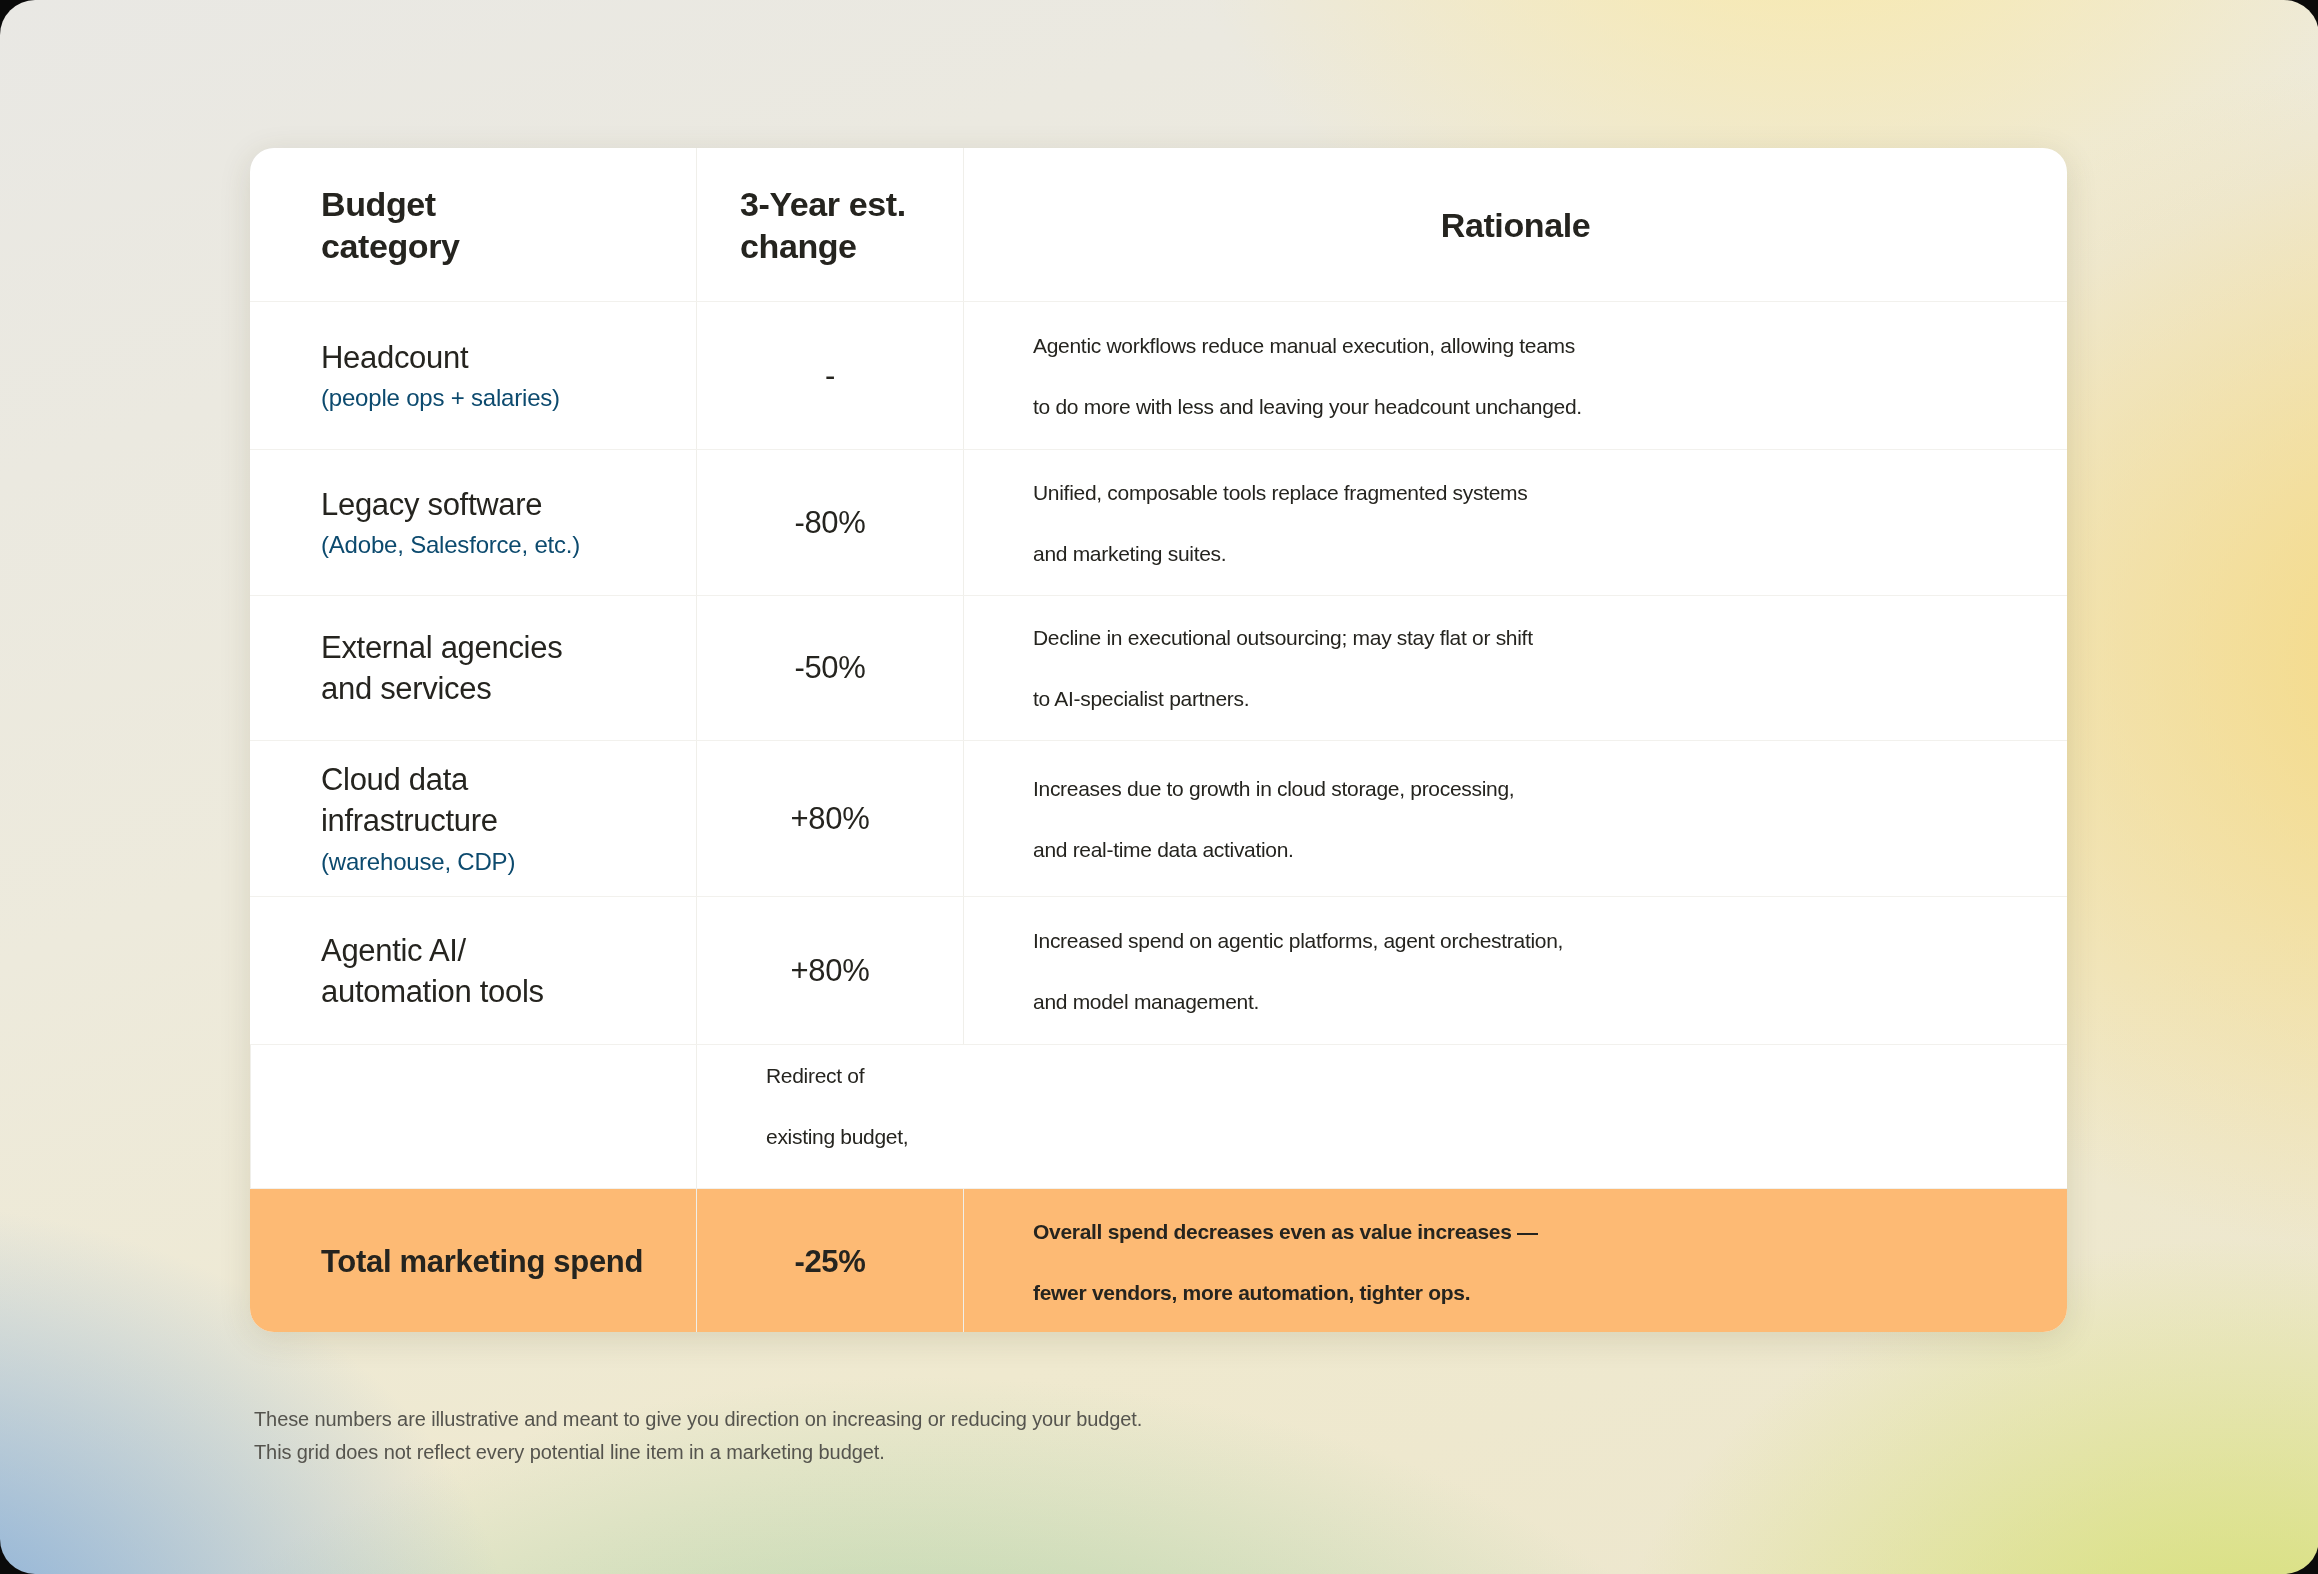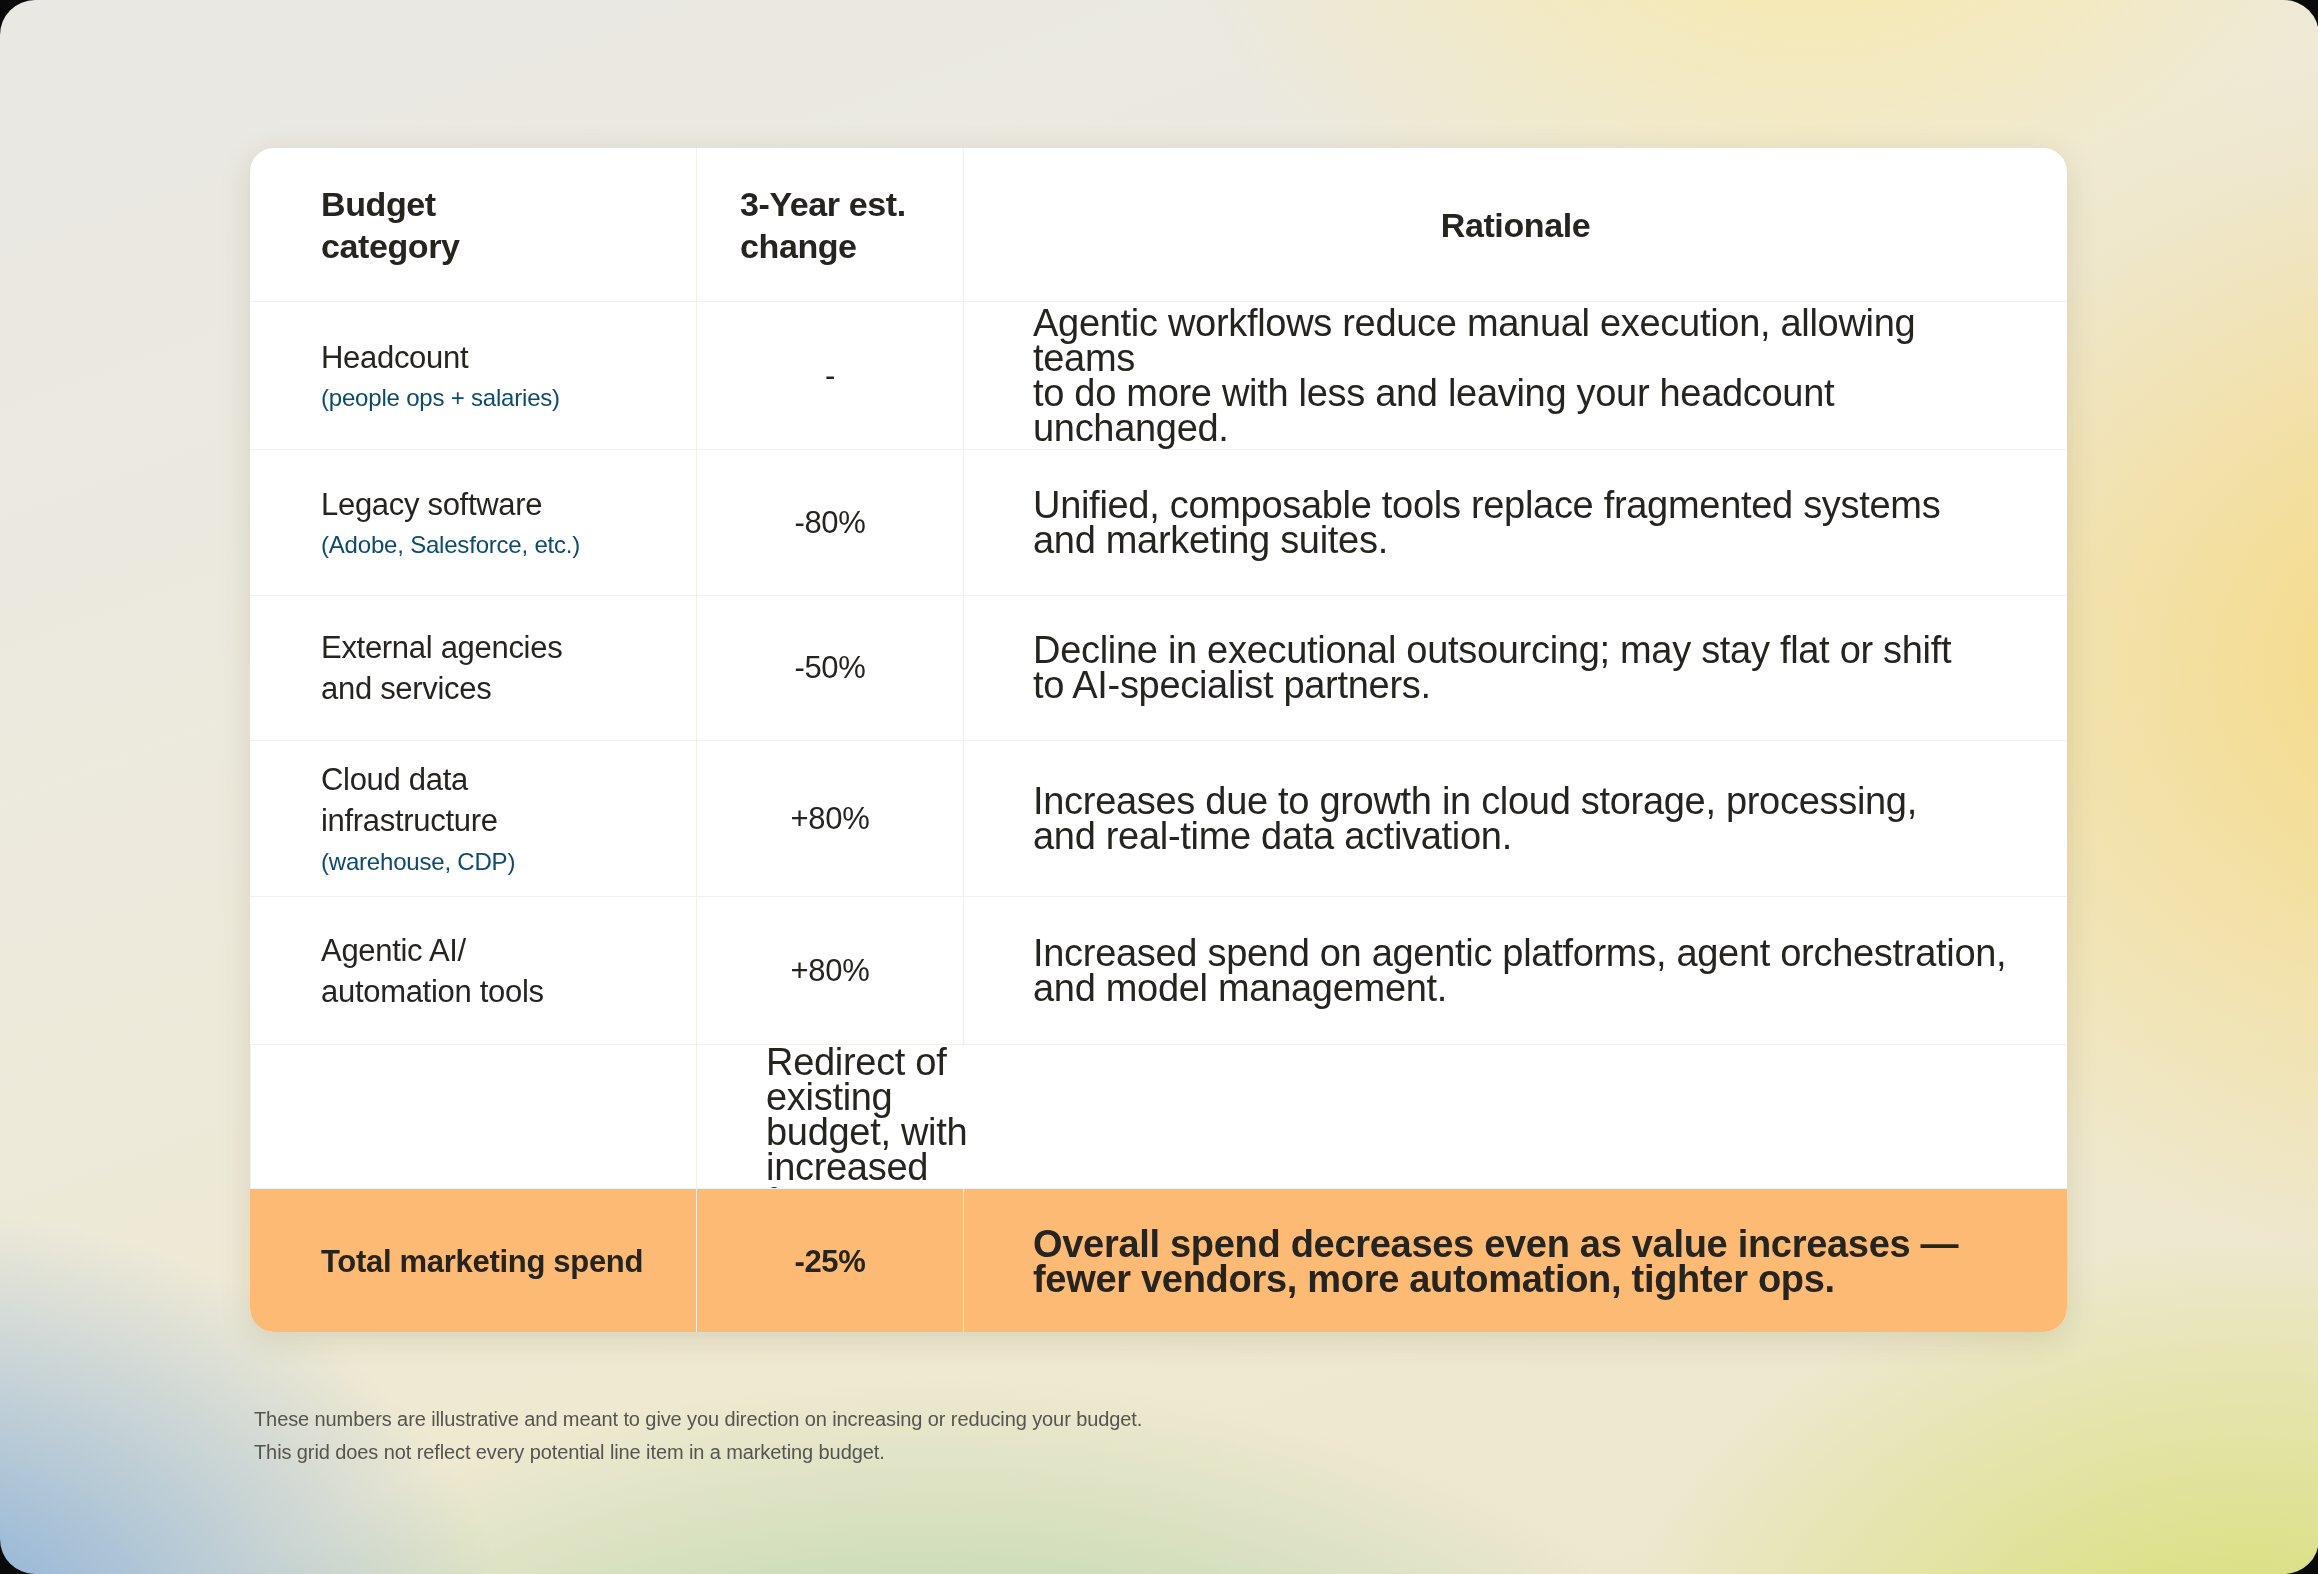--- a/index.html
+++ b/index.html
@@ -80,22 +80,22 @@
     letter-spacing: -0.2px;
     margin-top: 4.4px;
     color: #0c4a6e;
   }
   .note:empty { display: none; }
   .change {
     font-size: 31px;
     letter-spacing: -0.3px;
   }
   .rat {
-    font-size: 38px;
-    line-height: 35px;
+    font-size: 21px;
+    line-height: 61px;
     letter-spacing: -0.3px;
     white-space: pre-line;
   }
   .row.total { background: #fdba74; }
   .row.total .cat { font-weight: 700; }
   .row.total .change { font-weight: 600; }
   .row.total .rat { font-weight: 700; }
 
   .footnote {
     position: absolute;

